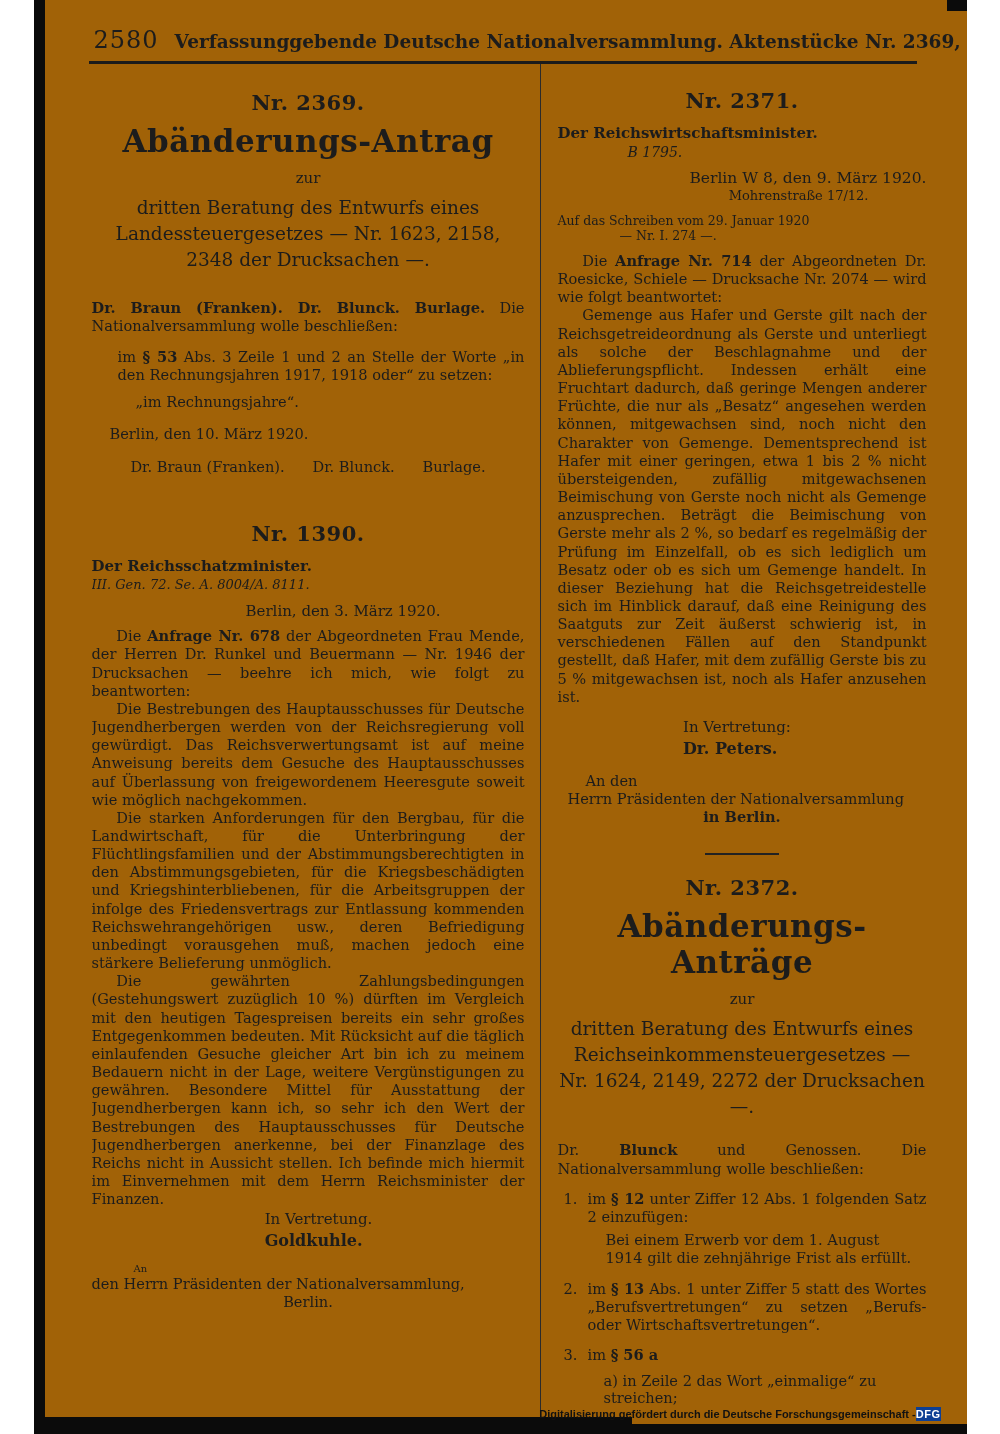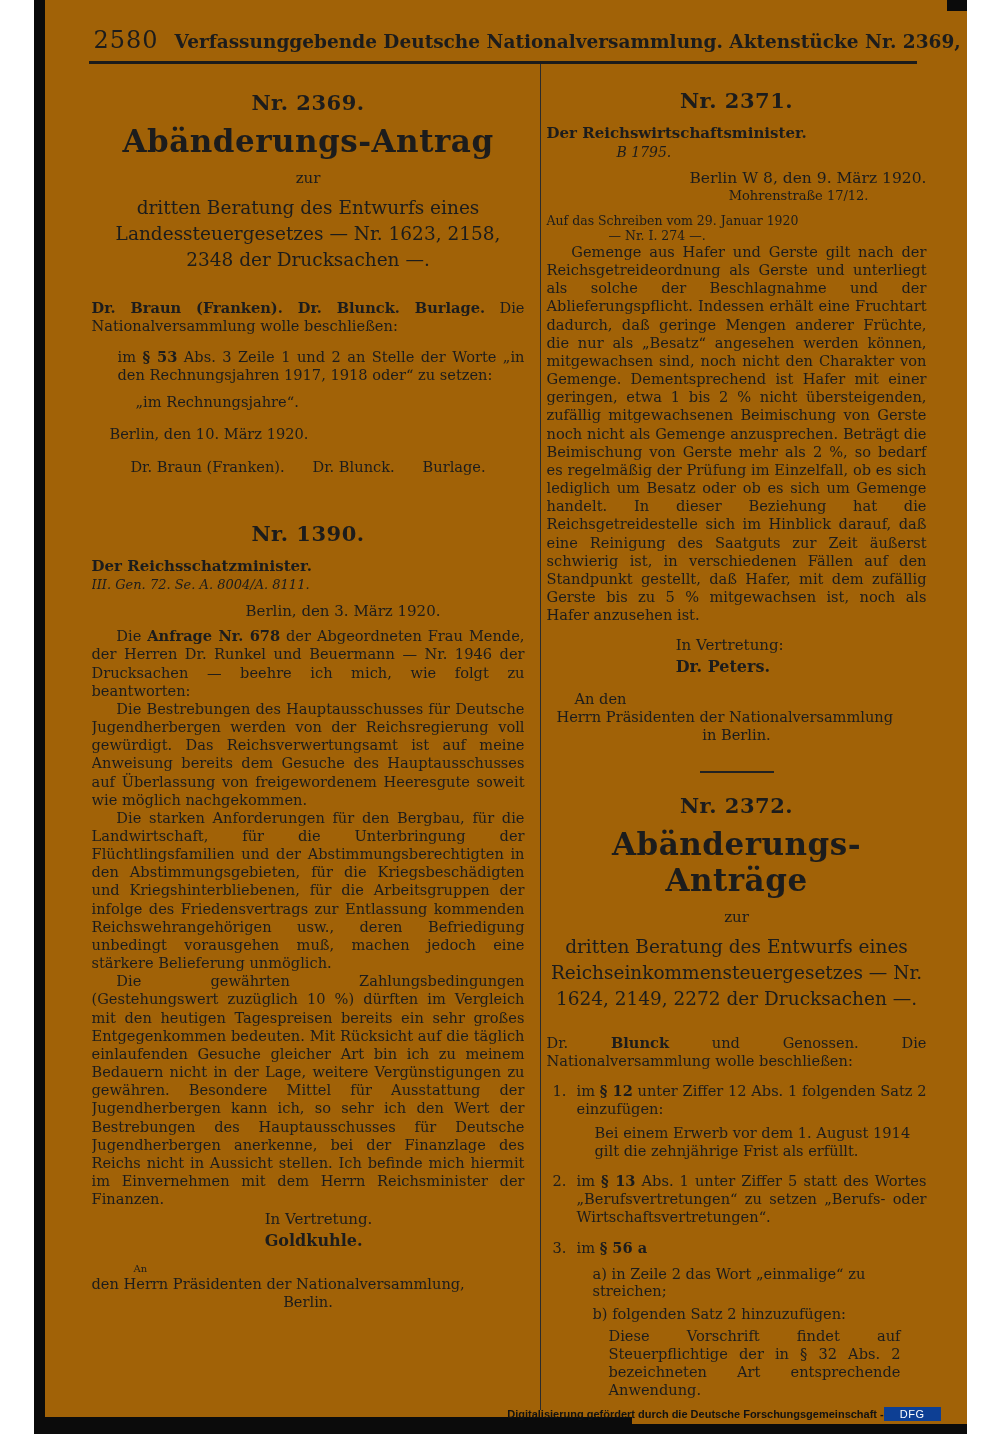--- a/index.html
+++ b/index.html
@@ -17,21 +17,21 @@
 
   
   .header { position:absolute; top:26px; left:60px; right:48px; display:flex; align-items:baseline; gap:16px; }
   .pagenum { font-size:24px; letter-spacing:1px; }
   .headtitle { font-size:18.5px; font-weight:bold; white-space:nowrap; flex:1; }
   .headrule { position:absolute; top:61px; left:55px; right:50px; border-top:3px solid #1b1b1b; }
 
   
   .columns { position:absolute; top:64px; left:58px; right:40px; bottom:24px; display:flex; overflow:hidden; }
   .colL { width:448px; padding-right:15px; }
-  .colR { flex:1; border-left:1.5px solid #2b2b2b; padding-left:6px; }
+  .colR { flex:1; border-left:1.5px solid #2b2b2b; padding-left:17px; }
 
   
   .docnum { text-align:center; font-weight:bold; font-size:21px; letter-spacing:0.5px; }
   .doctitle { text-align:center; font-weight:bold; font-size:31px; letter-spacing:0.5px; margin-top:8px; }
   .zur { text-align:center; font-size:15px; margin-top:10px; }
   .subject { text-align:center; font-size:18.5px; line-height:1.4; margin-top:8px; }
   p.body { font-size:14.6px; line-height:1.245; text-align:justify; }
   p.indent { text-indent:1.7em; }
   .b { font-weight:bold; }
 
@@ -59,43 +59,43 @@
   .ref2371 { margin-left:70px; font-size:14px; }
   .dateline-r { font-size:15.5px; text-align:right; margin-top:9px; }
   .street { font-size:13px; text-align:right; margin:1px 58px 0 0; }
   .reline { font-size:12.5px; margin-top:10px; }
   .re2 { margin:0 0 0 62px; }
   .p1r { margin-top:9px; }
   .vertretungR { font-size:15px; margin-top:12px; padding-left:34%; }
   .signerR { font-size:16px; font-weight:bold; margin-top:3px; padding-left:34%; }
   .addr1b { font-size:14.6px; margin:14px 0 0 28px; }
   .addr2b { font-size:14.6px; margin:1px 0 0 10px; }
-  .addr3b { font-size:14.6px; text-align:center; margin-top:1px; }
+  .addr3b { font-size:14.6px; text-align:center; margin-top:1px;font-weight:bold; }
   .midrule { width:74px; border-top:2px solid #222; margin:28px auto 20px auto; }
 
   
   .mt2372 { margin-top:4px; }
   .movers2 { margin-top:22px; }
   .li { display:flex; gap:7px; margin:12px 0 0 6px; }
   .linum { font-size:14.6px; width:17px; flex:0 0 auto; }
   .litext { flex:1; }
   .lisub { font-size:14.6px; line-height:1.25; margin:5px 10px 0 48px; }
   .li3a { font-size:14.6px; margin:8px 0 0 46px; }
   .li3b { font-size:14.6px; margin:6px 0 0 46px; }
   .lisub2 { font-size:14.6px; line-height:1.25; text-align:justify; margin:5px 26px 0 62px; }
 
   
   .footer-attribution {
     position:absolute; right:26px; bottom:13px; display:flex; align-items:center; 
     font-family:"Liberation Sans","DejaVu Sans",sans-serif; z-index:3;
   }
   .attr-text { font-size:11px; font-weight:bold; color:#111; }
   .dfg-badge {
-    background:#0d3f94; color:#ffffff; font-size:11px; font-weight:normal;
-    padding:1px 16px; letter-spacing:0.5px;
+    background:#0d3f94; color:#ffffff; font-size:11px; font-weight:bold;
+    padding:1px 0; letter-spacing:0.5px;
   }
 </style>
 </head>
 <body>
 
 <div class="page">
 
   <div class="scan-edge-left"></div>
   <div class="scan-corner-tr"></div>
 
@@ -142,20 +142,21 @@
     <section class="colR">
 
       <article>
         <h2 class="docnum mtR">Nr. 2371.</h2>
         <p class="sender">Der Reichswirtschaftsminister.</p>
         <p class="refline ref2371">B 1795.</p>
         <p class="dateline-r">Berlin W 8, den 9. März 1920.</p>
         <p class="street">Mohrenstraße 17/12.</p>
         <p class="reline">Auf das Schreiben vom 29. Januar 1920</p>
         <p class="reline re2">— Nr. I. 274 —.</p>
+        <p class="body indent p1r"><span>Die </span><span class="b">Anfrage Nr. 714</span><span> der Abgeordneten Dr. Roesicke, Schiele — Drucksache Nr. 2074 — wird wie folgt beantwortet:</span></p>
         <p class="body indent">Gemenge aus Hafer und Gerste gilt nach der Reichsgetreideordnung als Gerste und unterliegt als solche der Beschlagnahme und der Ablieferungspflicht. Indessen erhält eine Fruchtart dadurch, daß geringe Mengen anderer Früchte, die nur als „Besatz“ angesehen werden können, mitgewachsen sind, noch nicht den Charakter von Gemenge. Dementsprechend ist Hafer mit einer geringen, etwa 1 bis 2 % nicht übersteigenden, zufällig mitgewachsenen Beimischung von Gerste noch nicht als Gemenge anzusprechen. Beträgt die Beimischung von Gerste mehr als 2 %, so bedarf es regelmäßig der Prüfung im Einzelfall, ob es sich lediglich um Besatz oder ob es sich um Gemenge handelt. In dieser Beziehung hat die Reichsgetreidestelle sich im Hinblick darauf, daß eine Reinigung des Saatguts zur Zeit äußerst schwierig ist, in verschiedenen Fällen auf den Standpunkt gestellt, daß Hafer, mit dem zufällig Gerste bis zu 5 % mitgewachsen ist, noch als Hafer anzusehen ist.</p>
         <p class="vertretungR">In Vertretung:</p>
         <p class="signerR">Dr. Peters.</p>
         <p class="addr1b">An den</p>
         <p class="addr2b">Herrn Präsidenten der Nationalversammlung</p>
         <p class="addr3b">in Berlin.</p>
       </article>
 
       <div class="midrule"></div>
 

